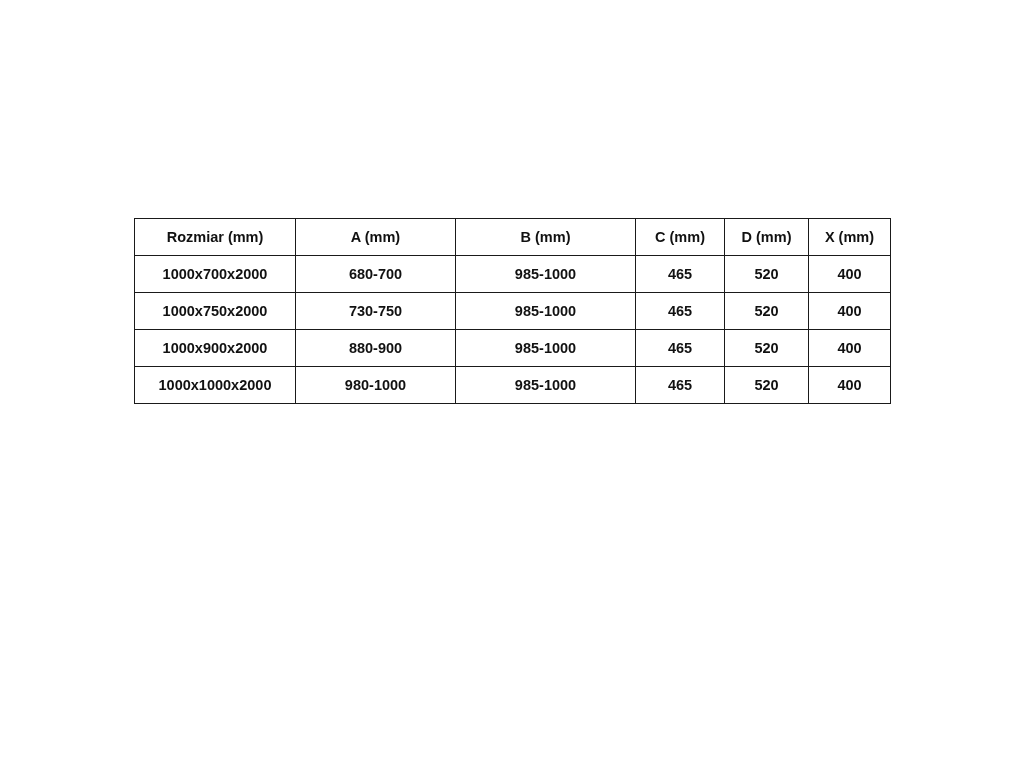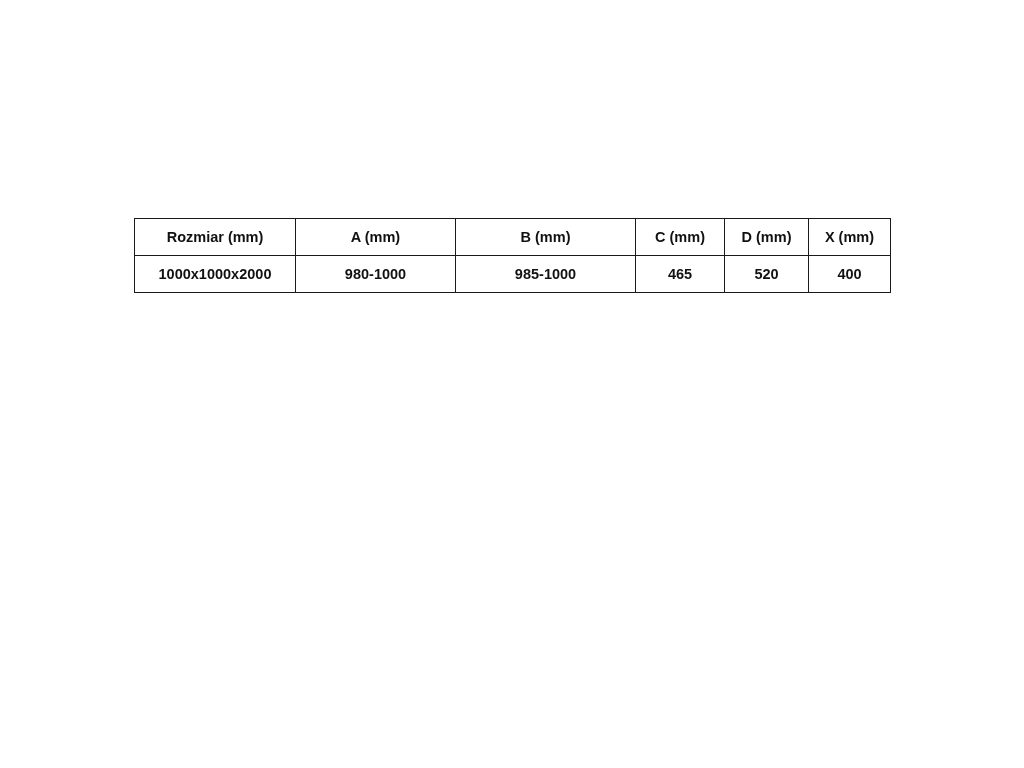--- a/index.html
+++ b/index.html
@@ -76,20 +76,44 @@
           <th>Rozmiar (mm)</th>
           <th>A (mm)</th>
           <th>B (mm)</th>
           <th>C (mm)</th>
           <th>D (mm)</th>
           <th>X (mm)</th>
         </tr>
       </thead>
       <tbody>
         <tr>
+          <td>1000x700x2000</td>
+          <td>680-700</td>
+          <td>985-1000</td>
+          <td>465</td>
+          <td>520</td>
+          <td>400</td>
+        </tr>
+        <tr>
+          <td>1000x750x2000</td>
+          <td>730-750</td>
+          <td>985-1000</td>
+          <td>465</td>
+          <td>520</td>
+          <td>400</td>
+        </tr>
+        <tr>
+          <td>1000x900x2000</td>
+          <td>880-900</td>
+          <td>985-1000</td>
+          <td>465</td>
+          <td>520</td>
+          <td>400</td>
+        </tr>
+        <tr>
           <td>1000x1000x2000</td>
           <td>980-1000</td>
           <td>985-1000</td>
           <td>465</td>
           <td>520</td>
           <td>400</td>
         </tr>
       </tbody>
     </table>
   </div>

